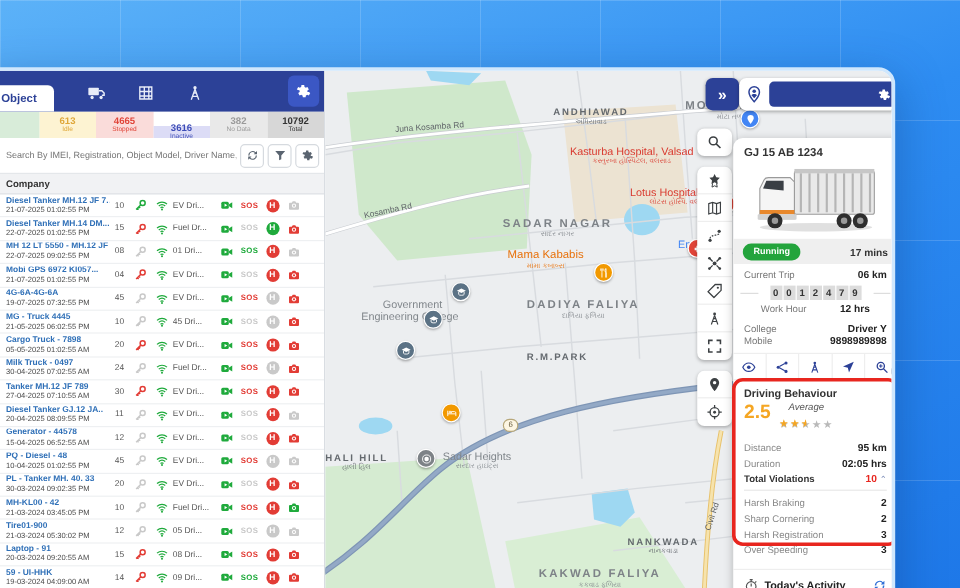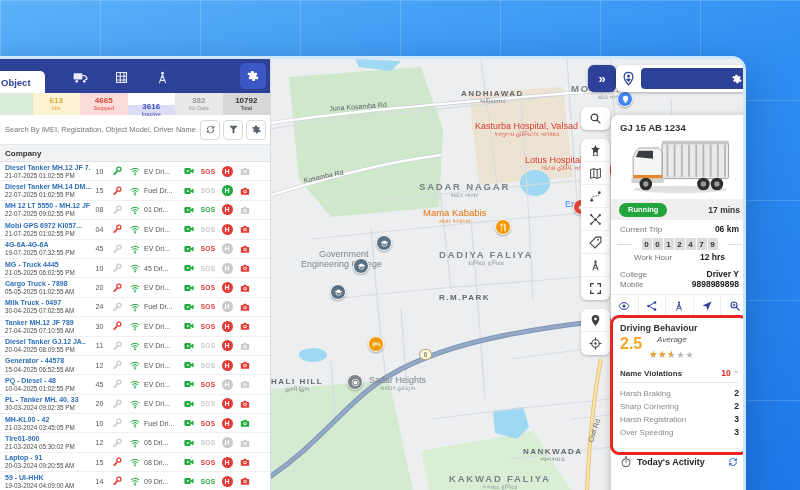--- a/index.html
+++ b/index.html
@@ -1348,22 +1348,32 @@
       <div class="behaviour">
         <div class="bh-outline"></div>
         <div class="bh-title">Driving Behaviour</div>
         <div class="score-row">
           <span class="score">2.5</span>
           <span class="score-sub">
             <span class="avg">Average</span>
             <span class="stars"><span>★★★★★</span><span class="fill" id="star-fill" style="width: 50%;">★★★★★</span></span>
           </span>
         </div>
+        <div id="bh-rows">
+            <div class="bh-row">
+              <span class="k">Distance</span>
+              <span class="v">95 <span class="u">km</span></span>
+            </div>
+            <div class="bh-row">
+              <span class="k">Duration</span>
+              <span class="v">02:05 <span class="u">hrs</span></span>
+            </div>
+          </div>
         <div class="bh-row viol">
-          <span class="k">Name Violations</span>
+          <span class="k">Total Violations</span>
           <span class="v"><span>10</span> <span class="caret">⌃</span></span>
         </div>
         <div class="bh-div"></div>
         <div id="viol-rows">
             <div class="bh-row">
               <span class="k">Harsh Braking</span>
               <span class="v">2</span>
             </div>
             <div class="bh-row">
               <span class="k">Sharp Cornering</span>

